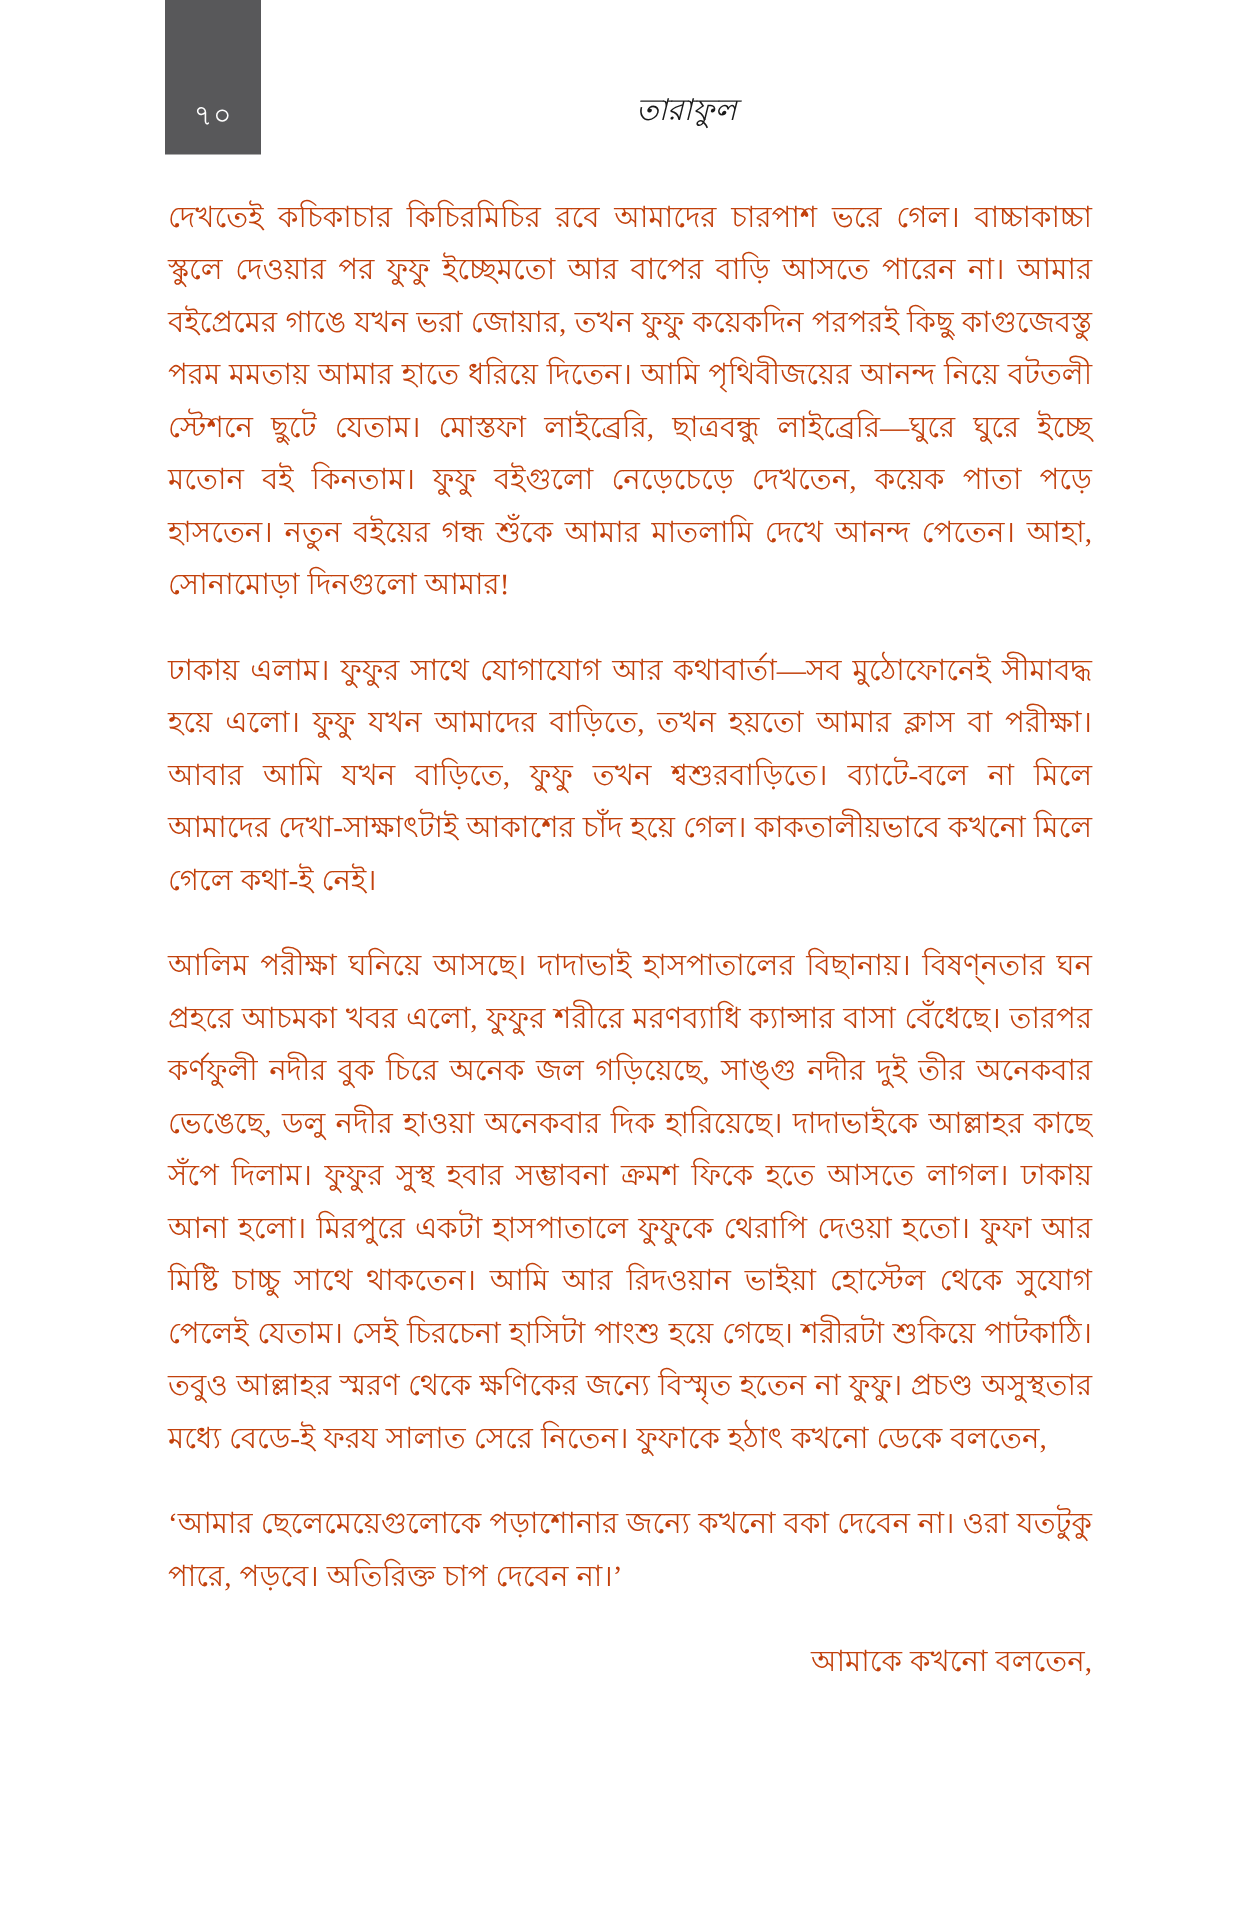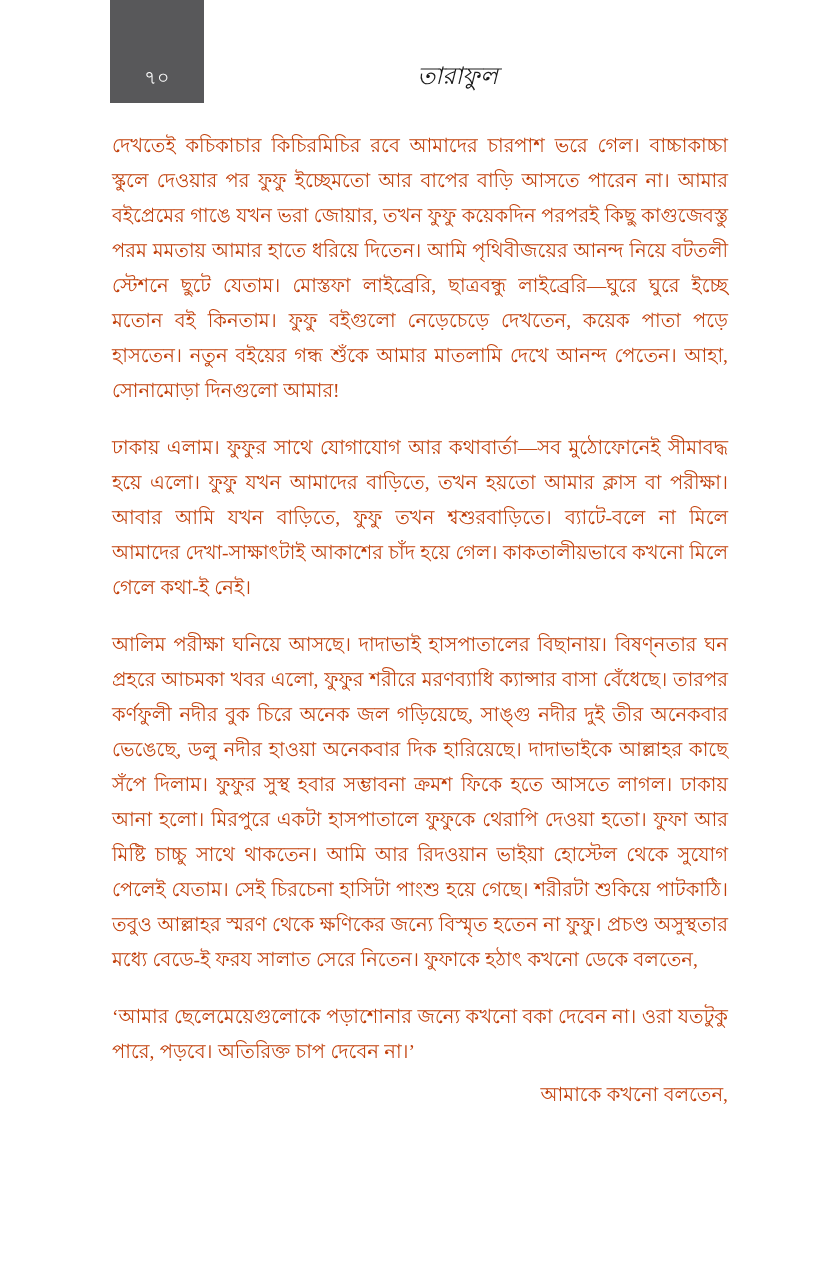--- a/index.html
+++ b/index.html
@@ -23,21 +23,21 @@
     left: 0;
     top: 0;
     width: 822px;
     height: 110px;
   }
 
   .folio-block {
     position: absolute;
     left: 110px;
     top: 0;
-    width: 94px;
+    width: 64px;
     height: 103px;
     background: #58585a;
   }
 
   .folio-number {
     position: absolute;
     left: 0;
     right: 0;
     bottom: 16px;
     text-align: center;
@@ -47,21 +47,21 @@
     font-family: "Liberation Serif", "DejaVu Serif", serif;
     letter-spacing: 0.5px;
   }
 
   .running-head {
     position: absolute;
     left: 188px;
     right: 95px;
     top: 62px;
     text-align: center;
-    font-size: 24px;
+    font-size: 20px;
     line-height: 1.2;
     color: #1a1a1a;
     font-style: italic;
     font-family: "Liberation Serif", "DejaVu Serif", serif;
   }
 
   
   .page-body {
     position: absolute;
     left: 112px;
@@ -77,21 +77,21 @@
     text-justify: inter-word;
     word-spacing: 0.5px;
     color: #c2410c;
   }
 
   .para:last-child {
     margin-bottom: 0;
   }
 
   .para-quote {
-    margin-bottom: 8px;
+    margin-bottom: 22px;
   }
 
   .para-short {
     text-align: right;
   }
 </style>
 </head>
 <body>
 
 <div class="page-header">

